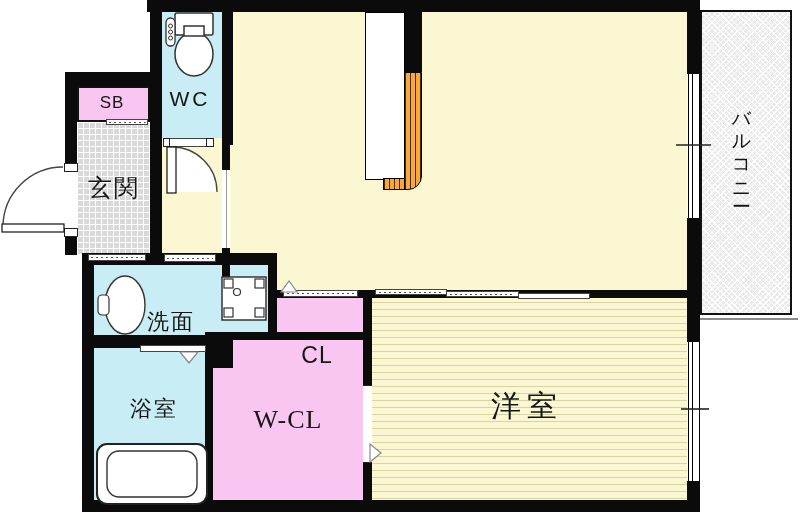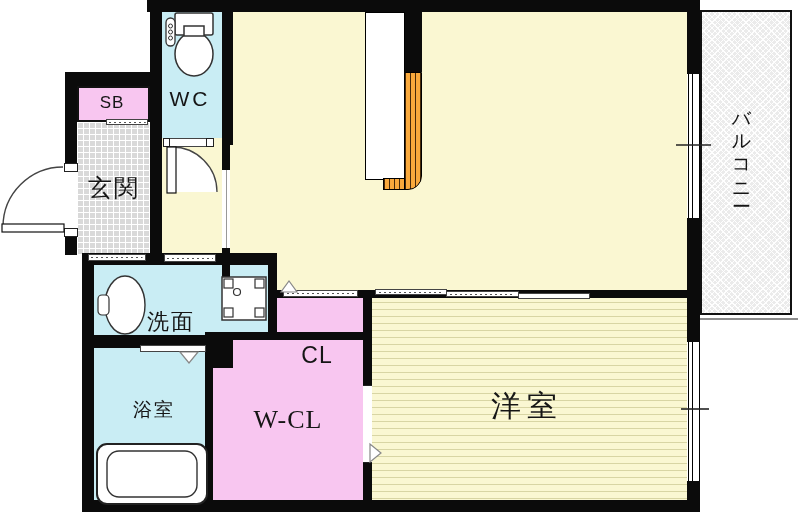--- a/index.html
+++ b/index.html
@@ -215,16 +215,16 @@
   <div class="counter" style="left:365px;top:12px;width:40px;height:168px;z-index:0;"></div>
   <div class="orange" style="left:404px;top:72px;width:18px;height:118px;border-bottom-right-radius:14px;"></div>
   <div class="orange" style="left:383px;top:178px;width:22px;height:12px;"></div>
 
   <span class="label" style="left:527px;top:384px;font-size:30px;letter-spacing:6px;margin-top:22px;">洋室</span>
   <span class="v-label" style="left:742px;top:148px;font-size:19px;">バルコニー</span>
   <span class="label" style="left:114px;top:188px;font-size:24px;letter-spacing:2px;">玄関</span>
   <span class="label" style="left:112px;top:102px;font-size:17px;letter-spacing:1px;">SB</span>
   <span class="label" style="left:190px;top:98px;font-size:21px;letter-spacing:3px;">WC</span>
   <span class="label" style="left:171px;top:322px;font-size:22px;letter-spacing:2px;font-family:Liberation Serif, serif;">洗面</span>
-  <span class="label" style="left:154px;top:409px;font-size:19px;letter-spacing:2px;">浴室</span>
+  <span class="label" style="left:154px;top:409px;font-size:22px;letter-spacing:2px;">浴室</span>
   <span class="label" style="left:317px;top:313px;font-size:23px;letter-spacing:1px;margin-top:42px;">CL</span>
   <span class="label" style="left:288px;top:420px;font-size:26px;letter-spacing:1px;font-family:Liberation Serif, serif;">W-CL</span>
 </div>
 
 </body></html>

